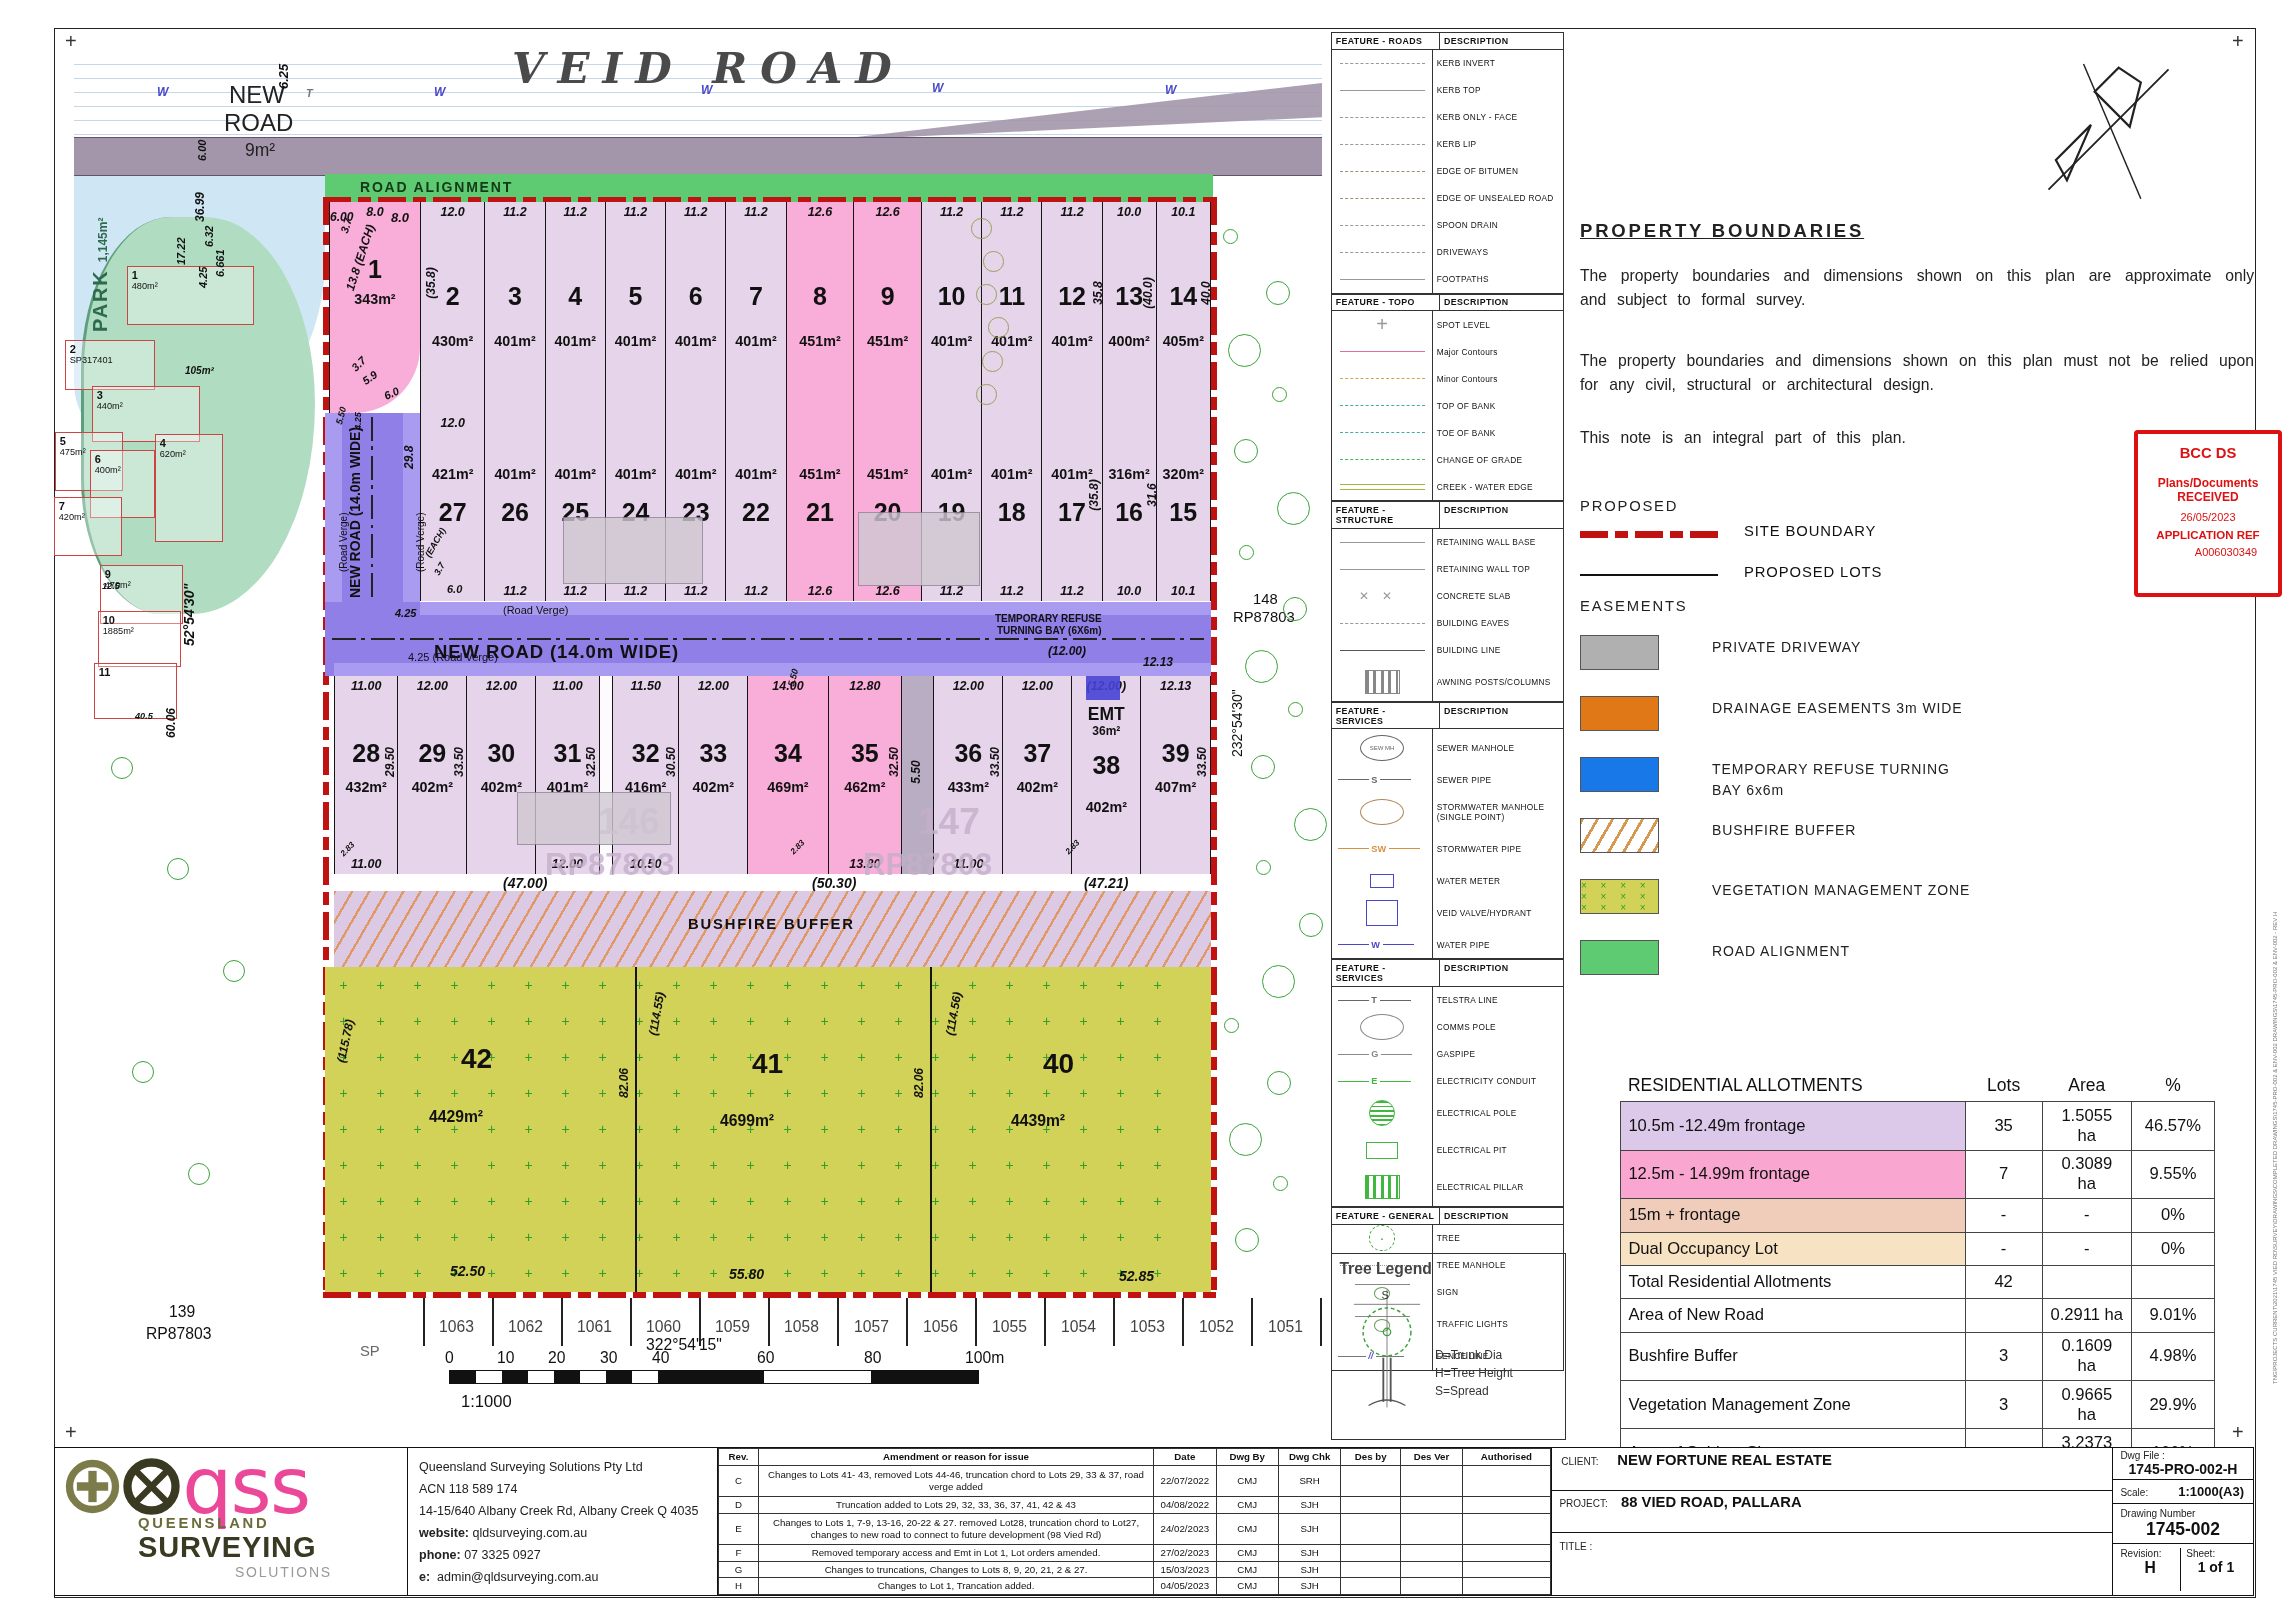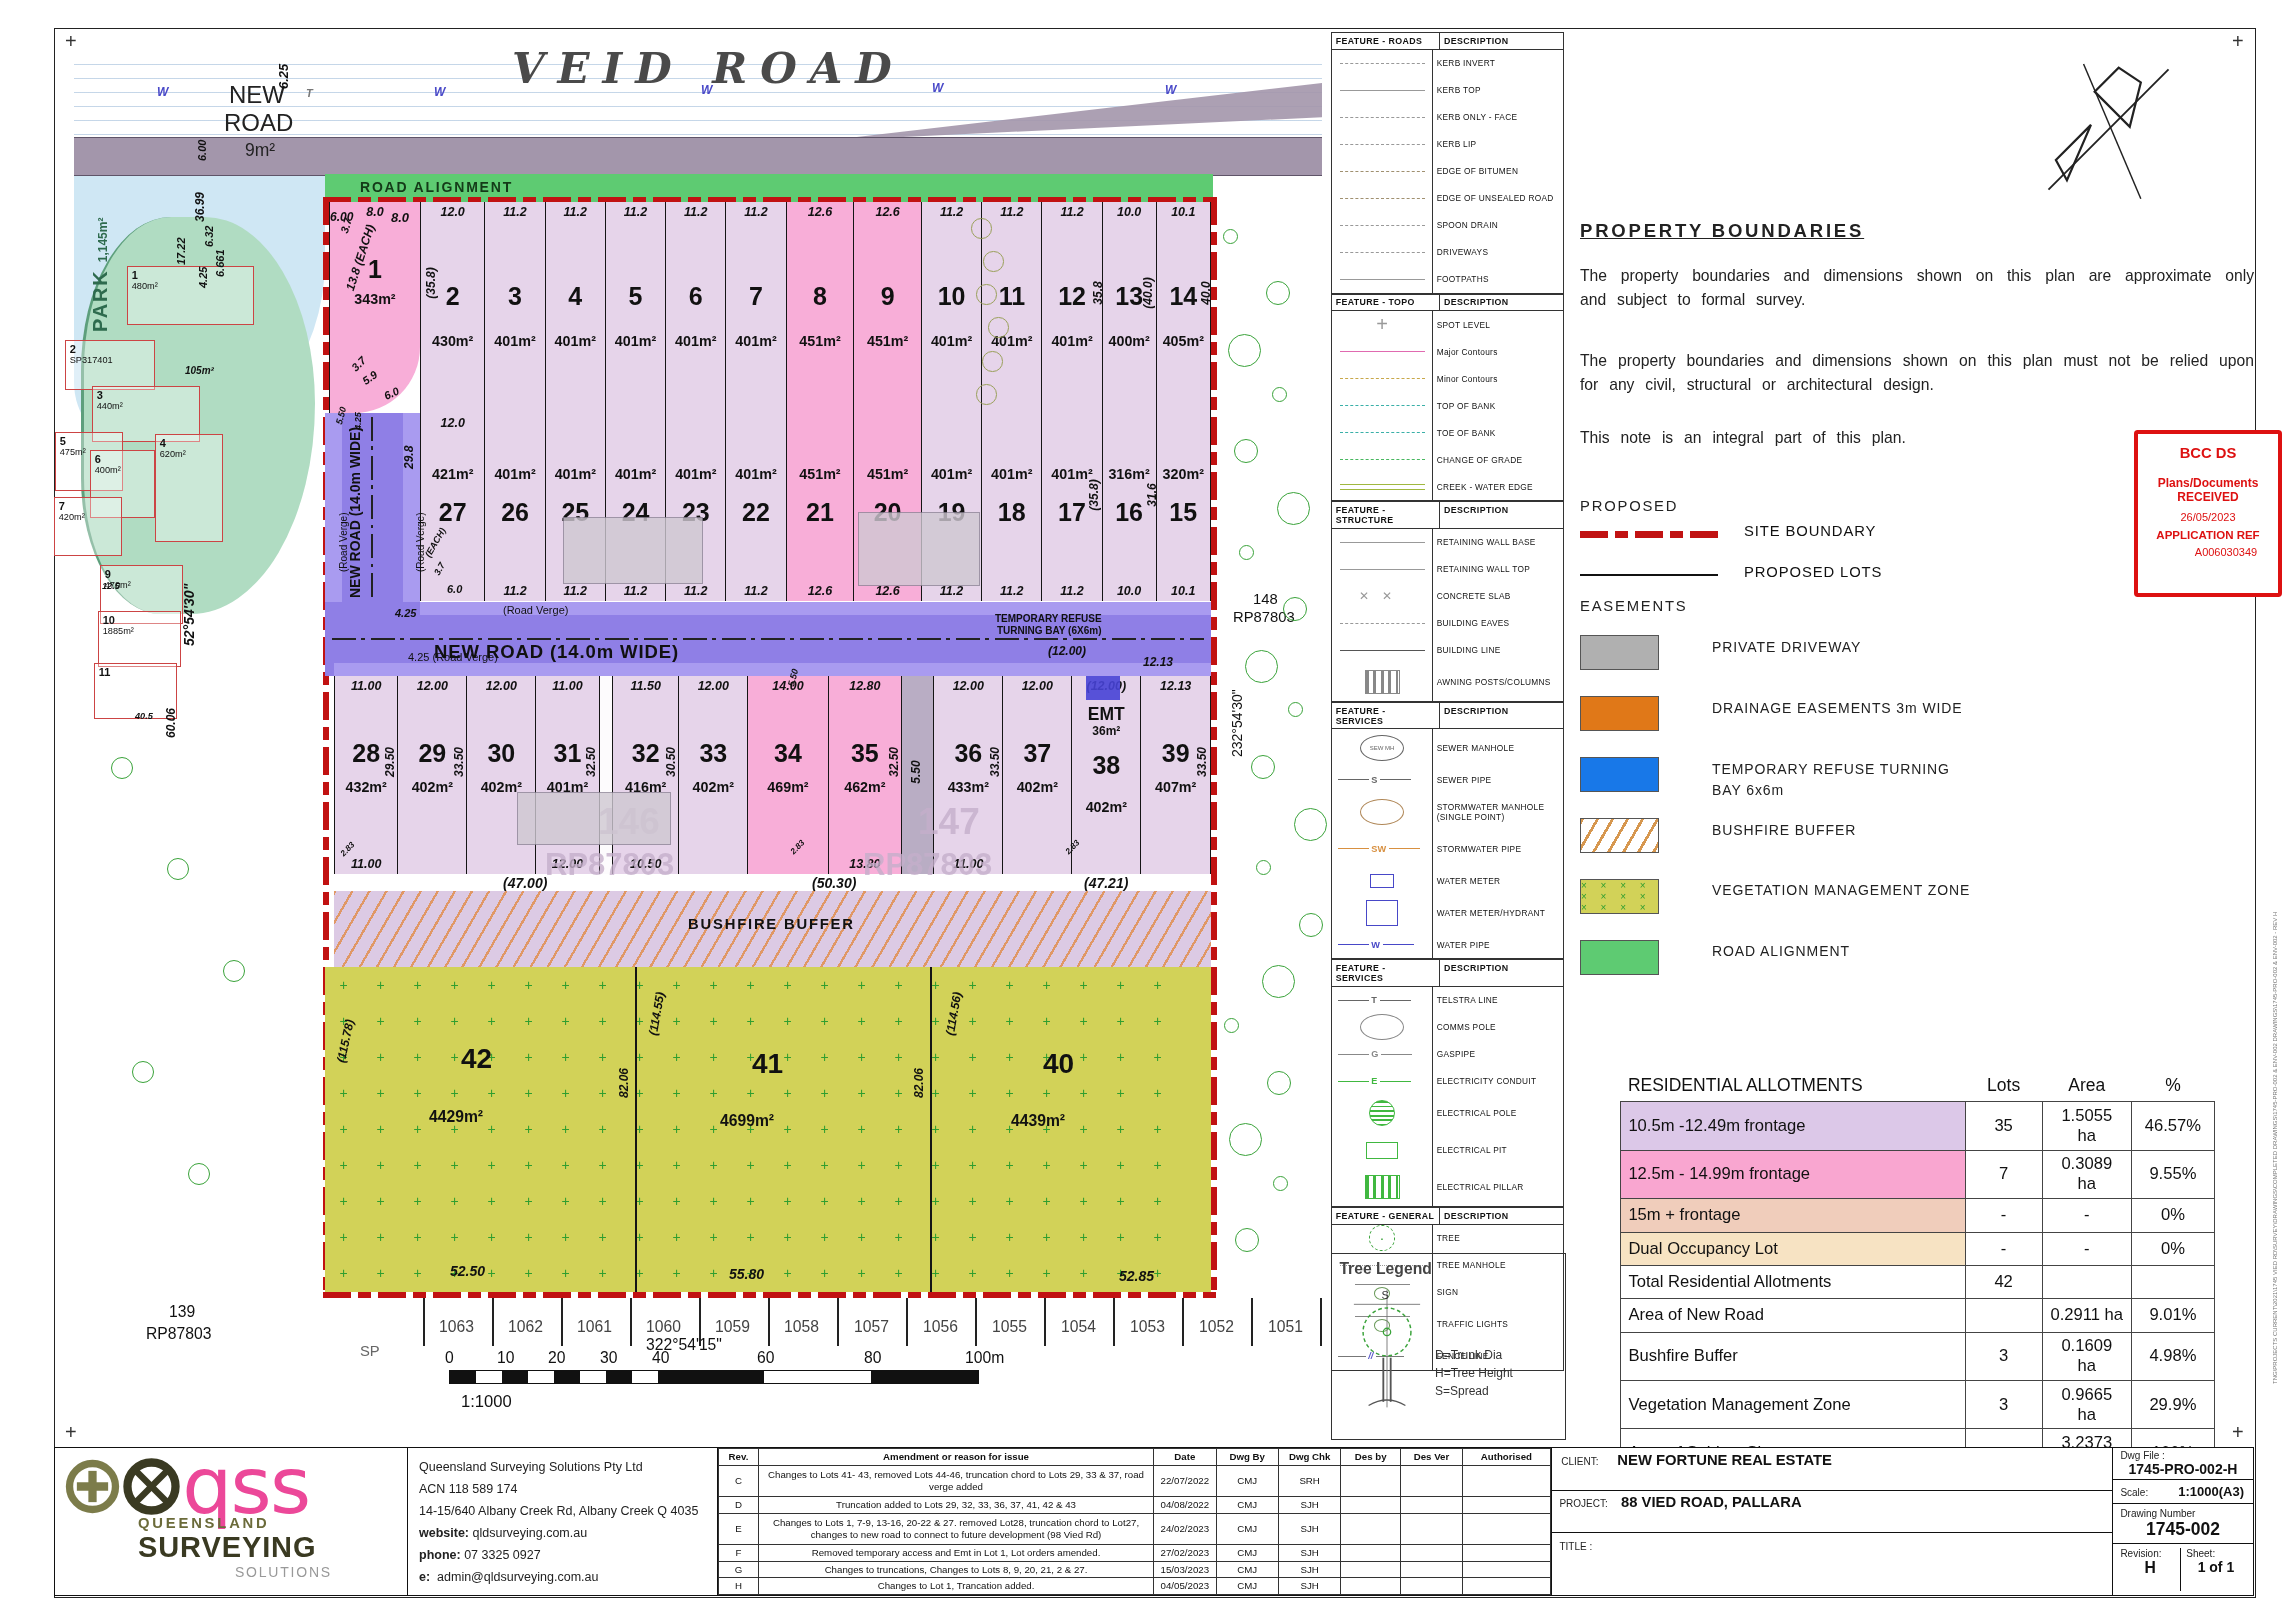--- a/index.html
+++ b/index.html
@@ -988,21 +988,21 @@
         <div class="lt-row" style="min-height: 27px;">
           <div class="lt-sym">
             <div style="width: 22px; height: 12px; border: 1.3px solid rgb(72, 72, 200);"></div>
           </div>
           <div class="lt-lab">WATER METER</div>
         </div>
         <div class="lt-row" style="min-height: 37px;">
           <div class="lt-sym">
             <div style="width: 29.5px; height: 24px; border: 1.3px solid rgb(72, 72, 200);"></div>
           </div>
-          <div class="lt-lab">WATER METER/HYDRANT</div>
+          <div class="lt-lab">VEID VALVE/HYDRANT</div>
         </div>
         <div class="lt-row" style="min-height: 27px;">
           <div class="lt-sym">
             <div class="lwrap">
               <div style="width: 31px; border-top: 1.6px solid rgb(72, 72, 200);"></div>
               <i style="color: rgb(72, 72, 200);">W</i>
               <div style="width: 31px; border-top: 1.6px solid rgb(72, 72, 200);"></div>
             </div>
           </div>
           <div class="lt-lab">WATER PIPE</div>

